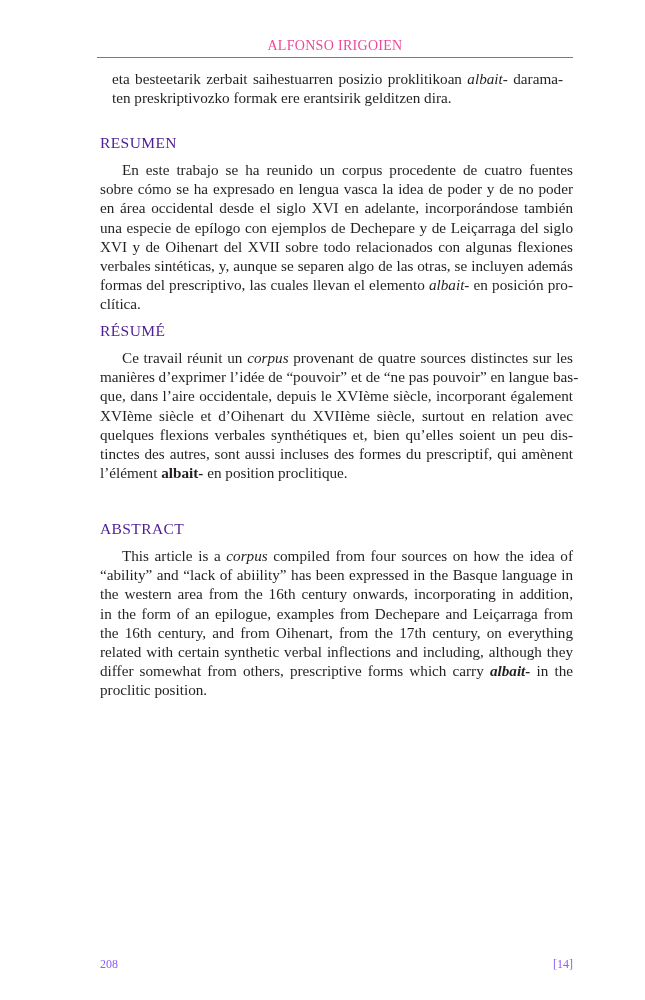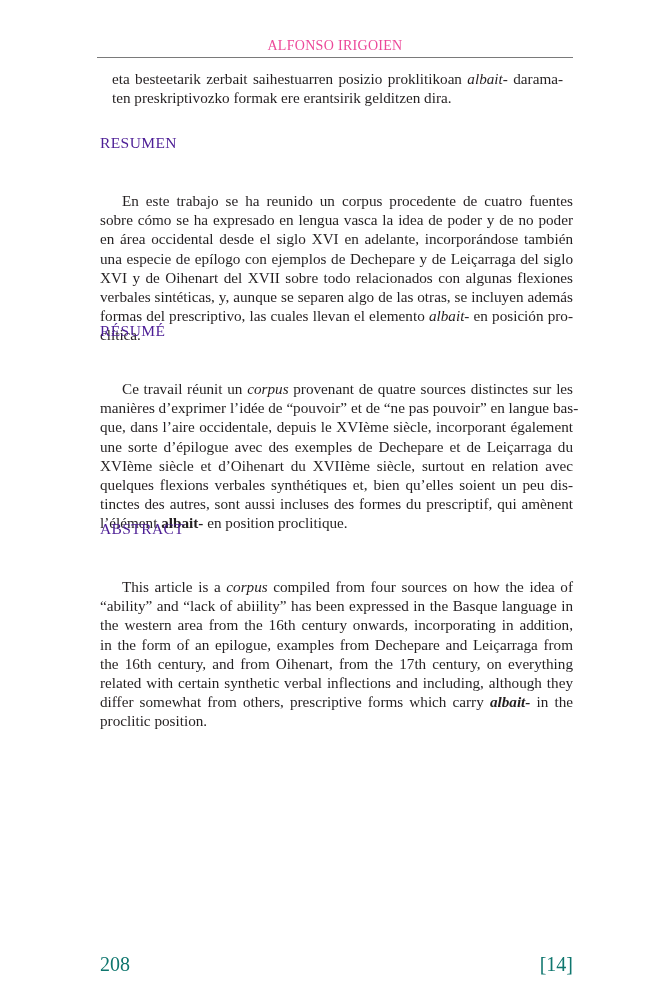--- a/index.html
+++ b/index.html
@@ -5,23 +5,23 @@
   html, body { margin:0; padding:0; background:#ffffff; }
   body { width:645px; height:1000px; position:relative; overflow:hidden;
          font-family:"Liberation Serif", "DejaVu Serif", serif; color:#231f20; }
   .running-head { position:absolute; left:97px; width:476px; top:38px;
          text-align:center; font-size:14px; letter-spacing:0.3px; color:#ec4899; line-height:16px; }
   .rule { position:absolute; left:97px; width:476px; top:57px; height:0; border-top:1px solid #7a7a7a; }
   .block { position:absolute; left:100px; width:473px; font-size:15.2px; line-height:19.2px; }
   .block.cont { left:112px; width:451px; }
   .line { display:block; height:19.2px; white-space:nowrap; text-align:justify; text-align-last:justify; }
   .line.last { text-align-last:left; }
-  .line.indent { padding-left:22px;margin-top:31px; }
+  .line.indent { padding-left:22px; }
   .heading { position:absolute; left:100px; font-size:15.5px; color:#4c1d95; letter-spacing:0.4px; line-height:18px; }
-  .folio { position:absolute; top:956px; font-size:20px; color:#0f766e; line-height:16px; }
+  .folio { position:absolute; top:956px; font-size:12px; color:#8b5cf6; line-height:16px; }
   i { font-style:italic; }
   b { font-weight:bold; }
 </style>
 </head>
 <body>
 
 <div class="running-head">ALFONSO IRIGOIEN</div>
 <div class="rule"></div>
 
 <div class="block cont" style="top:69px">
@@ -39,21 +39,20 @@
     <span class="line">verbales sintéticas, y, aunque se separen algo de las otras, se incluyen además</span>
     <span class="line">formas del prescriptivo, las cuales llevan el elemento <i>albait-</i> en posición pro-</span>
     <span class="line last">clítica.</span>
   </div>
 
 <div class="heading" style="top:322px">RÉSUMÉ</div>
 <div class="block" style="top:348px">
     <span class="line indent">Ce travail réunit un <i>corpus</i> provenant de quatre sources distinctes sur les</span>
     <span class="line">manières d’exprimer l’idée de “pouvoir” et de “ne pas pouvoir” en langue bas-</span>
     <span class="line">que, dans l’aire occidentale, depuis le XVIème siècle, incorporant également</span>
-    <span class="line">une sorte d’épilogue avec des exemples de Dechepare et de Leiçarraga du</span>
     <span class="line">XVIème siècle et d’Oihenart du XVIIème siècle, surtout en relation avec</span>
     <span class="line">quelques flexions verbales synthétiques et, bien qu’elles soient un peu dis-</span>
     <span class="line">tinctes des autres, sont aussi incluses des formes du prescriptif, qui amènent</span>
     <span class="line last">l’élément <b>albait-</b> en position proclitique.</span>
   </div>
 
 <div class="heading" style="top:520px">ABSTRACT</div>
 <div class="block" style="top:546px">
     <span class="line indent">This article is a <i>corpus</i> compiled from four sources on how the idea of</span>
     <span class="line">“ability” and “lack of abiility” has been expressed in the Basque language in</span>

